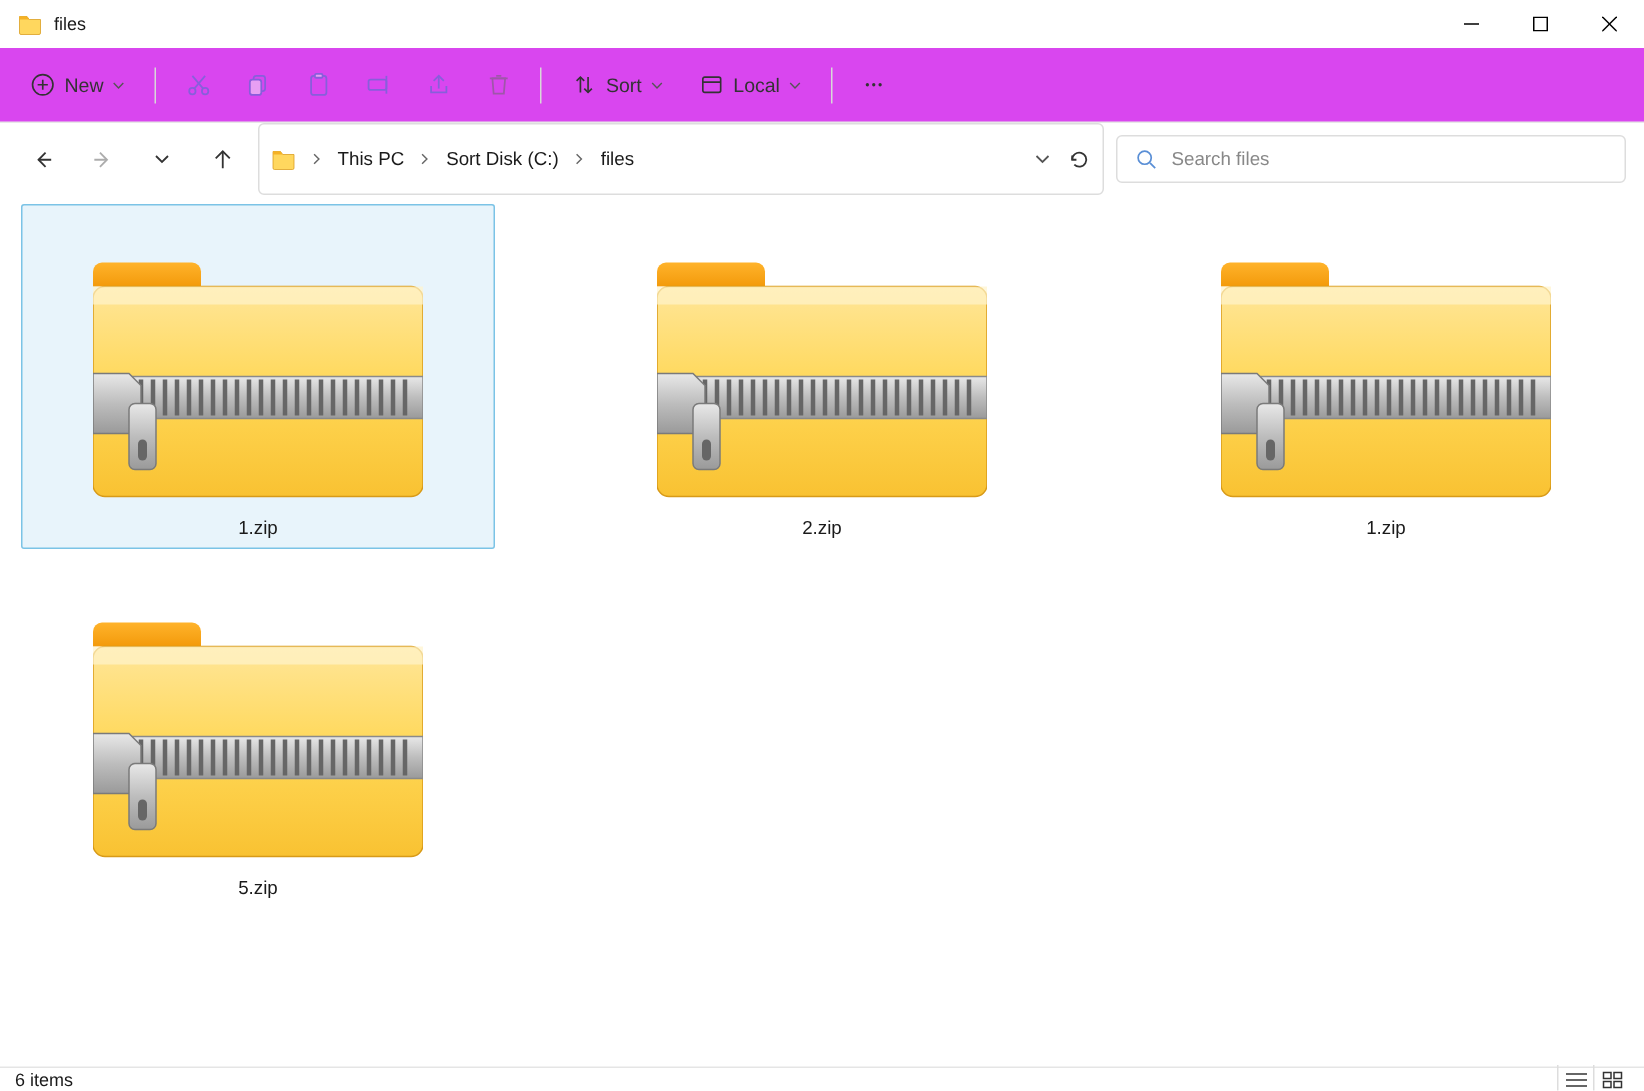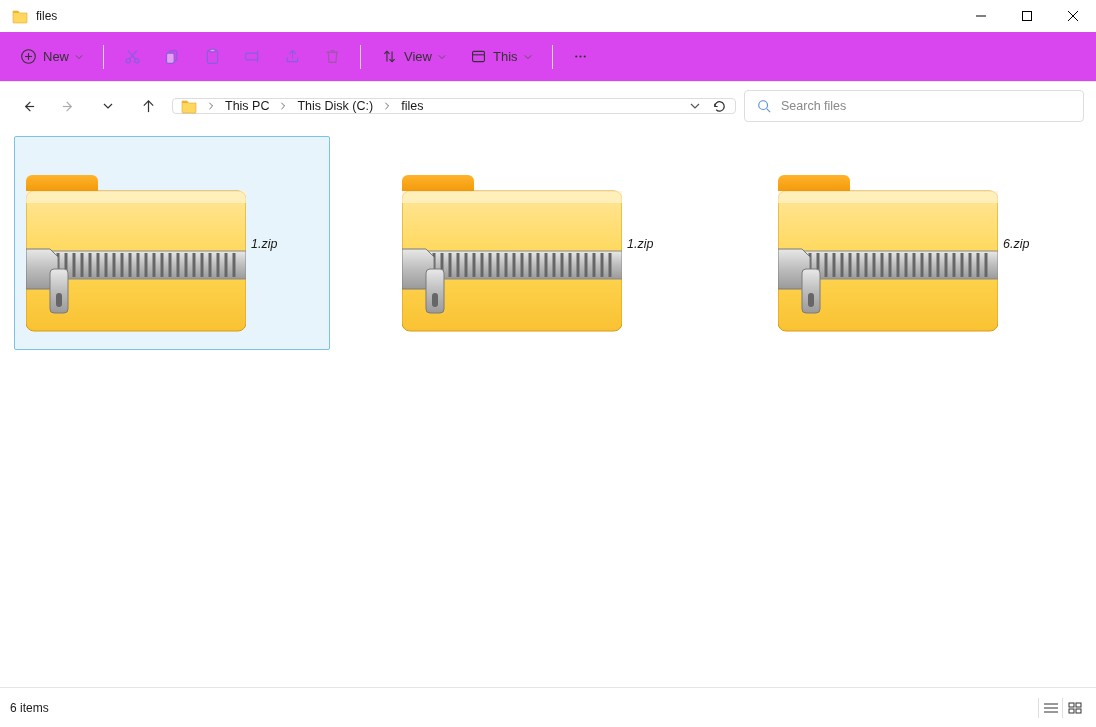--- a/index.html
+++ b/index.html
@@ -21,37 +21,37 @@
 .tb-sep { width: 1px; height: 24px; background: #d8d8d8; margin: 0 6px; }
 .tb-icon { width: 17px; height: 17px; }
 .chev { width: 8px; height: 8px; }
 .toolbar .label { font-size: 13px; }
 .disabled-icon { opacity: 0.5; }
 
 
 .nav-bar { height: 48px; display: flex; align-items: center; padding: 0 12px; gap: 8px; }
 .nav-btn { width: 32px; height: 32px; display: flex; align-items: center; justify-content: center; border-radius: 4px; }
 .nav-btn.disabled { opacity: 0.4; }
-.breadcrumb-box { flex: 1; border: 1px solid #ddd; border-radius: 4px; height: 16px; display: flex; align-items: center; padding: 0 8px; gap: 10px; }
+.breadcrumb-box { flex: 1; border: 1px solid #ddd; border-radius: 4px; height: 48px; display: flex; align-items: center; padding: 0 8px; gap: 10px; }
 .crumb { font-size: 12.5px; display: flex; align-items: center; gap: 10px; }
 .bc-right { margin-left: auto; display: flex; align-items: center; gap: 12px; }
 .search-box { width: 340px; border: 1px solid #ddd; border-radius: 4px; height: 32px; display: flex; align-items: center; padding: 0 12px; gap: 10px; }
 .search-box input { border: none; outline: none; font-size: 12.5px; flex: 1; color: #666; }
 .search-box input::placeholder { color: #888; }
 
 
 .content { flex: 1; padding: 6px 14px; overflow: auto; }
 .grid { display: grid; grid-template-columns: repeat(3, 1fr); gap: 10px 60px; }
-.item { display: flex; flex-direction: row; align-items: center; padding: 6px; border: 1px solid transparent; border-radius: 2px; font-style: italic; }
+.item { display: flex; flex-direction: column; align-items: center; padding: 6px; border: 1px solid transparent; border-radius: 2px; }
 .item.selected { border: 1px solid #7bc3e6; background: #e8f4fb; }
 .item-icon { width: 230px; height: 200px; display: flex; align-items: center; justify-content: center; }
 .item-label { font-size: 12.5px; margin-top: 2px; }
 
 
-.status-bar { height: 40px; border-top: 1px solid #e5e5e5; display: flex; align-items: center; padding: 0 10px; font-size: 12px; justify-content: space-between; }
+.status-bar { height: 16px; border-top: 1px solid #e5e5e5; display: flex; align-items: center; padding: 0 10px; font-size: 12px; justify-content: space-between; }
 .status-bar .spacer { flex: 1; }
 .view-toggle { width: 24px; height: 20px; display: flex; align-items: center; justify-content: center; border-left: 1px solid #ddd; }
 
 
 </style>
 </head>
 <body>
 
 <svg width="0" height="0" style="position:absolute">
   <defs>
@@ -193,31 +193,31 @@
       </svg>
     </div>
   <div class="tb-sep"></div>
   <div class="tb-btn">
     <svg class="tb-icon" viewBox="0 0 20 20">
         <polyline points="4,7 7,4 10,7" fill="none" stroke="#333" stroke-width="1.3"></polyline>
         <line x1="7" y1="4" x2="7" y2="16" stroke="#333" stroke-width="1.3"></line>
         <polyline points="10,13 13,16 16,13" fill="none" stroke="#333" stroke-width="1.3"></polyline>
         <line x1="13" y1="4" x2="13" y2="16" stroke="#333" stroke-width="1.3"></line>
       </svg>
-    <span class="label">View</span>
+    <span class="label">Sort</span>
     <svg class="chev" viewBox="0 0 10 10">
         <polyline points="1,3 5,7 9,3" fill="none" stroke="#555" stroke-width="1.2"></polyline>
       </svg>
   </div>
   <div class="tb-btn">
     <svg class="tb-icon" viewBox="0 0 20 20">
         <rect x="3" y="4" width="14" height="12" rx="1.5" fill="none" stroke="#333" stroke-width="1.3"></rect>
         <line x1="3" y1="8" x2="17" y2="8" stroke="#333" stroke-width="1.3"></line>
       </svg>
-    <span class="label">This</span>
+    <span class="label">Local</span>
     <svg class="chev" viewBox="0 0 10 10">
         <polyline points="1,3 5,7 9,3" fill="none" stroke="#555" stroke-width="1.2"></polyline>
       </svg>
   </div>
   <div class="tb-sep"></div>
   <div class="tb-icon-only">
       <svg class="tb-icon" viewBox="0 0 20 20">
         <circle cx="5" cy="10" r="1.3" fill="#333"></circle>
         <circle cx="10" cy="10" r="1.3" fill="#333"></circle>
         <circle cx="15" cy="10" r="1.3" fill="#333"></circle>
@@ -254,21 +254,21 @@
     <svg width="16" height="16" viewBox="0 0 16 16">
         <use href="#folder-small"></use>
       </svg>
     <svg width="8" height="8" viewBox="0 0 10 10">
         <polyline points="3,1 7,5 3,9" fill="none" stroke="#666" stroke-width="1.2"></polyline>
       </svg>
     <span class="crumb">This PC</span>
     <svg width="8" height="8" viewBox="0 0 10 10">
         <polyline points="3,1 7,5 3,9" fill="none" stroke="#666" stroke-width="1.2"></polyline>
       </svg>
-    <span class="crumb">This Disk (C:)</span>
+    <span class="crumb">Sort Disk (C:)</span>
     <svg width="8" height="8" viewBox="0 0 10 10">
         <polyline points="3,1 7,5 3,9" fill="none" stroke="#666" stroke-width="1.2"></polyline>
       </svg>
     <span class="crumb">files</span>
     <div class="bc-right">
       <svg width="10" height="10" viewBox="0 0 10 10">
           <polyline points="1,3 5,7 9,3" fill="none" stroke="#555" stroke-width="1.2"></polyline>
         </svg>
       <svg width="15" height="15" viewBox="0 0 16 16">
           <path d="M3 8 a5 5 0 1 1 1.5 3.5" fill="none" stroke="#333" stroke-width="1.3"></path>
@@ -295,29 +295,37 @@
           </svg>
     </div>
     <span class="item-label">1.zip</span>
       </div>
       <div class="item">
     <div class="item-icon">
       <svg width="220" height="180" viewBox="0 0 220 180">
             <use href="#zip-folder"></use>
           </svg>
     </div>
+    <span class="item-label">2.zip</span>
+      </div>
+      <div class="item">
+    <div class="item-icon">
+      <svg width="220" height="180" viewBox="0 0 220 180">
+            <use href="#zip-folder"></use>
+          </svg>
+    </div>
     <span class="item-label">1.zip</span>
       </div>
       <div class="item">
     <div class="item-icon">
       <svg width="220" height="180" viewBox="0 0 220 180">
             <use href="#zip-folder"></use>
           </svg>
     </div>
-    <span class="item-label">6.zip</span>
+    <span class="item-label">5.zip</span>
       </div>
     </div>
 </div>
 
 <div class="status-bar">
   <span>6 items</span>
   <div class="spacer"></div>
   <div class="view-toggle">
       <svg width="14" height="12" viewBox="0 0 14 12">
         <line x1="0" y1="2" x2="14" y2="2" stroke="#333"></line>

